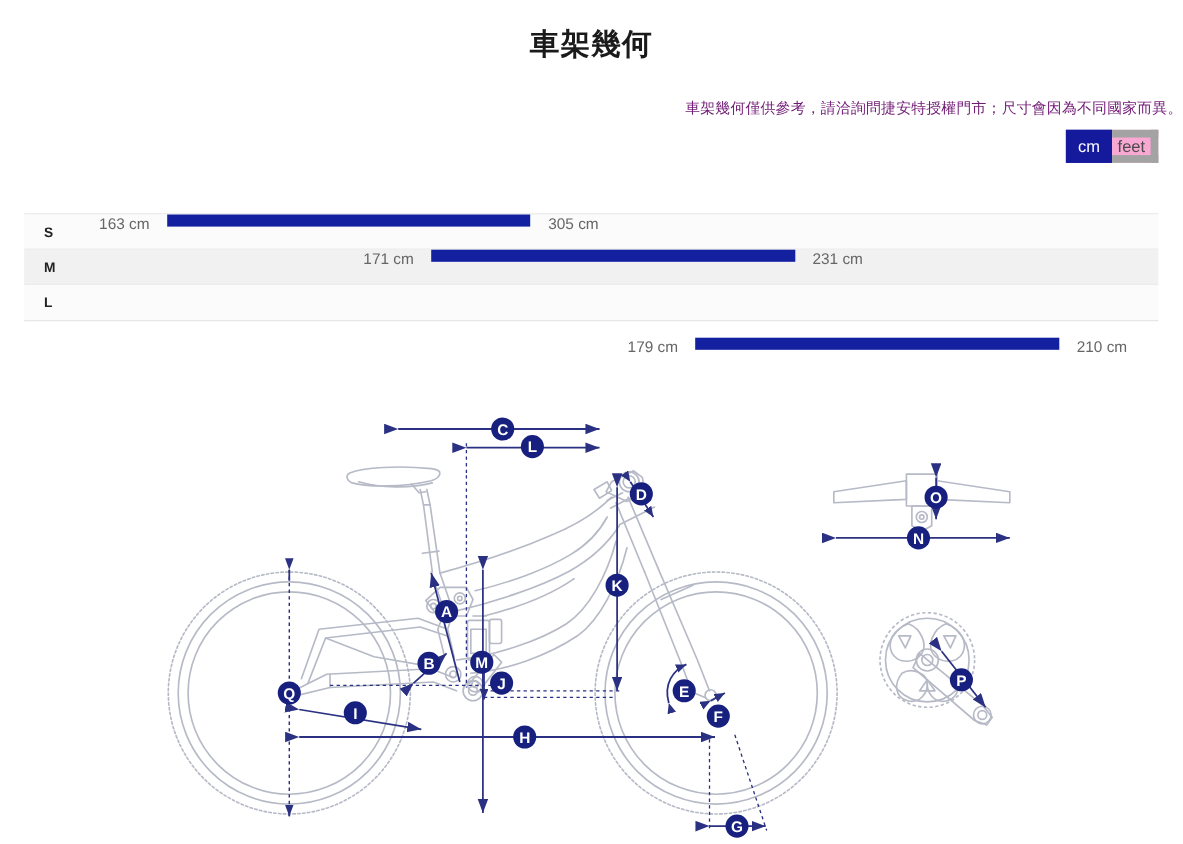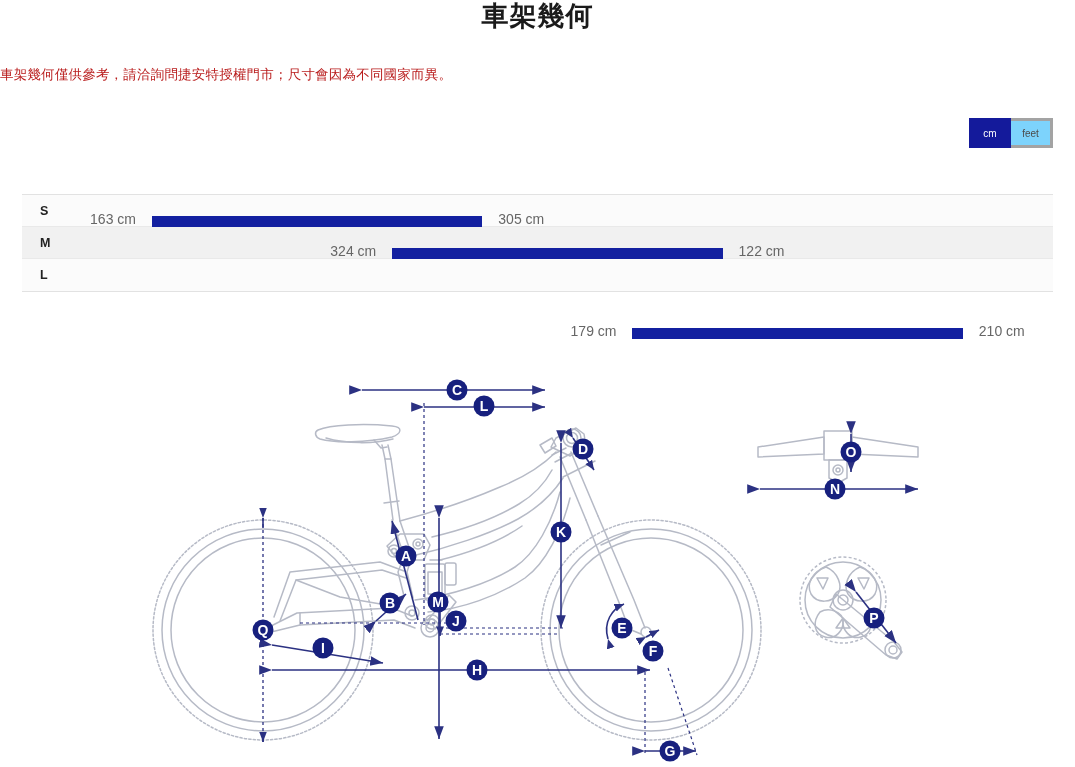--- a/index.html
+++ b/index.html
@@ -18,57 +18,58 @@
   }
 
   
   .page-title {
     text-align: center;
     font-size: 27px;
     font-weight: bold;
     color: #1a1a1a;
     letter-spacing: 1px;
     margin: 0;
+    padding-top: 24px;
     line-height: 1.2;
   }
   .page-subtitle {
-    text-align: left;
+    text-align: right;
     font-size: 13.5px;
-    color: #b91c1c;
+    color: #701a75;
     margin: 0;
     padding-top: 34px;
     letter-spacing: .2px;
   }
 
   
   .unit-toggle-wrap {
     position: absolute;
     top: 118px;
     right: 22px;
     display: flex;
   }
   .unit-btn {
     width: 42px;
     height: 30px;
     display: flex;
     align-items: center;
     justify-content: center;
-    font-size: 10px;
+    font-size: 15px;
     box-sizing: border-box;
-    border: 3px solid #a3a3a3;
+    border: 7px solid #a3a3a3;
     cursor: pointer;
     user-select: none;
   }
   .unit-btn.active {
     background: #141a9b;
     color: #ffffff;
     border-color: #141a9b;
   }
   .unit-btn.inactive {
-    background: #7dd3fc;
+    background: #f9a8d4;
     color: #4b4b4b;
     border-left: none;
   }
 
   
   .size-table {
     position: absolute;
     top: 194px;
     left: 22px;
     width: 1031px;
@@ -99,21 +100,21 @@
   .range-track {
     position: relative;
     flex: 1;
     height: 32px;
   }
   .range-group {
     position: absolute;
     top: 0;
     height: 32px;
     display: flex;
-    align-items: flex-end;
+    align-items: flex-start;
     white-space: nowrap;
     gap: 14px;
   }
   .range-min, .range-max {
     font-size: 14px;
     color: #666666;
   }
   .range-bar {
     height: 11px;
     background: #1320a0;
@@ -151,23 +152,23 @@
         <span class="range-bar" style="width: 330.333px; background: rgb(19, 32, 160);"></span>
         <span class="range-max">305 cm</span>
       </div>
     </div>
   </div>
 
   <div class="size-row even">
     <div class="size-label">M</div>
     <div class="range-track">
       <div class="range-group" style="left: 268.333px;">
-        <span class="range-min">324 cm</span>
+        <span class="range-min">171 cm</span>
         <span class="range-bar" style="width: 330.333px; background: rgb(19, 32, 160);"></span>
-        <span class="range-max">122 cm</span>
+        <span class="range-max">231 cm</span>
       </div>
     </div>
   </div>
 
   <div class="size-row odd">
     <div class="size-label">L</div>
     <div class="range-track">
       <div class="range-group" style="left: 508.576px; margin-top: 48px;">
         <span class="range-min">179 cm</span>
         <span class="range-bar" style="width: 330.333px; background: rgb(19, 32, 160);"></span>

